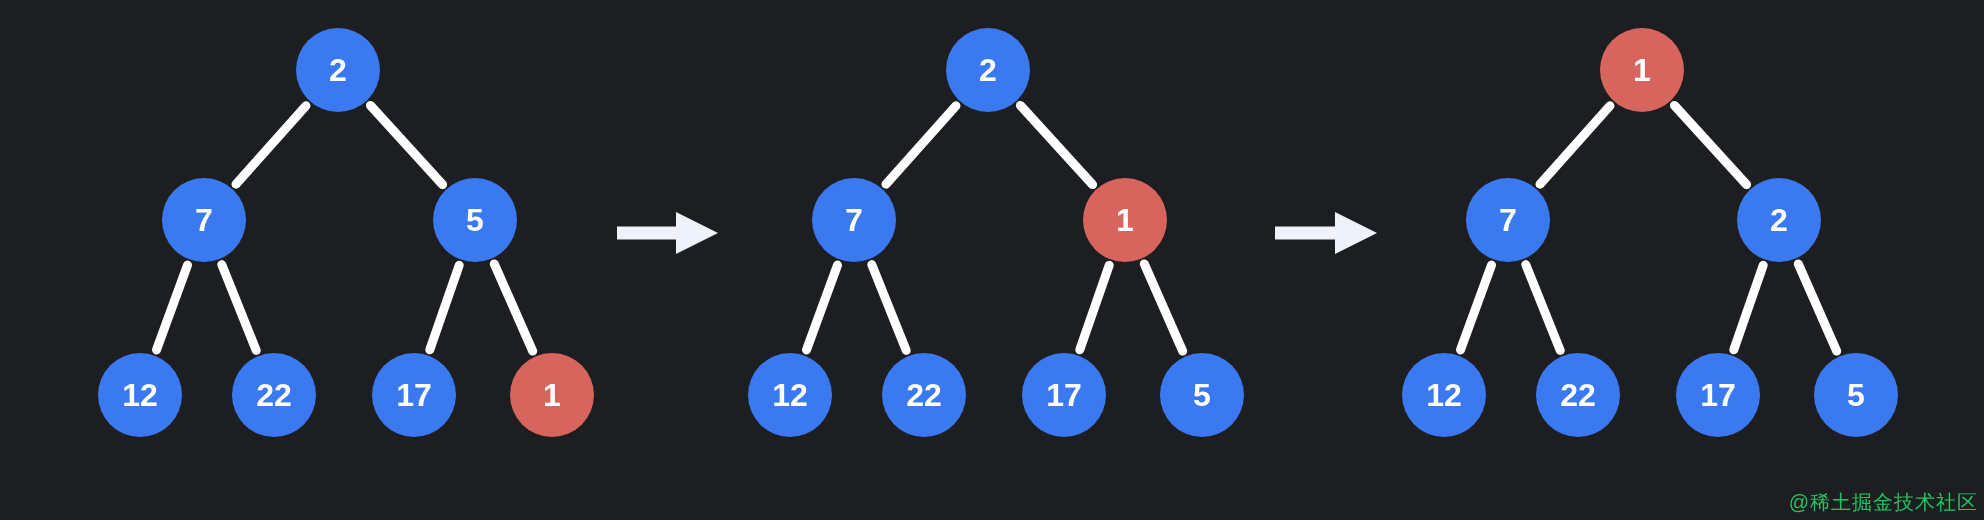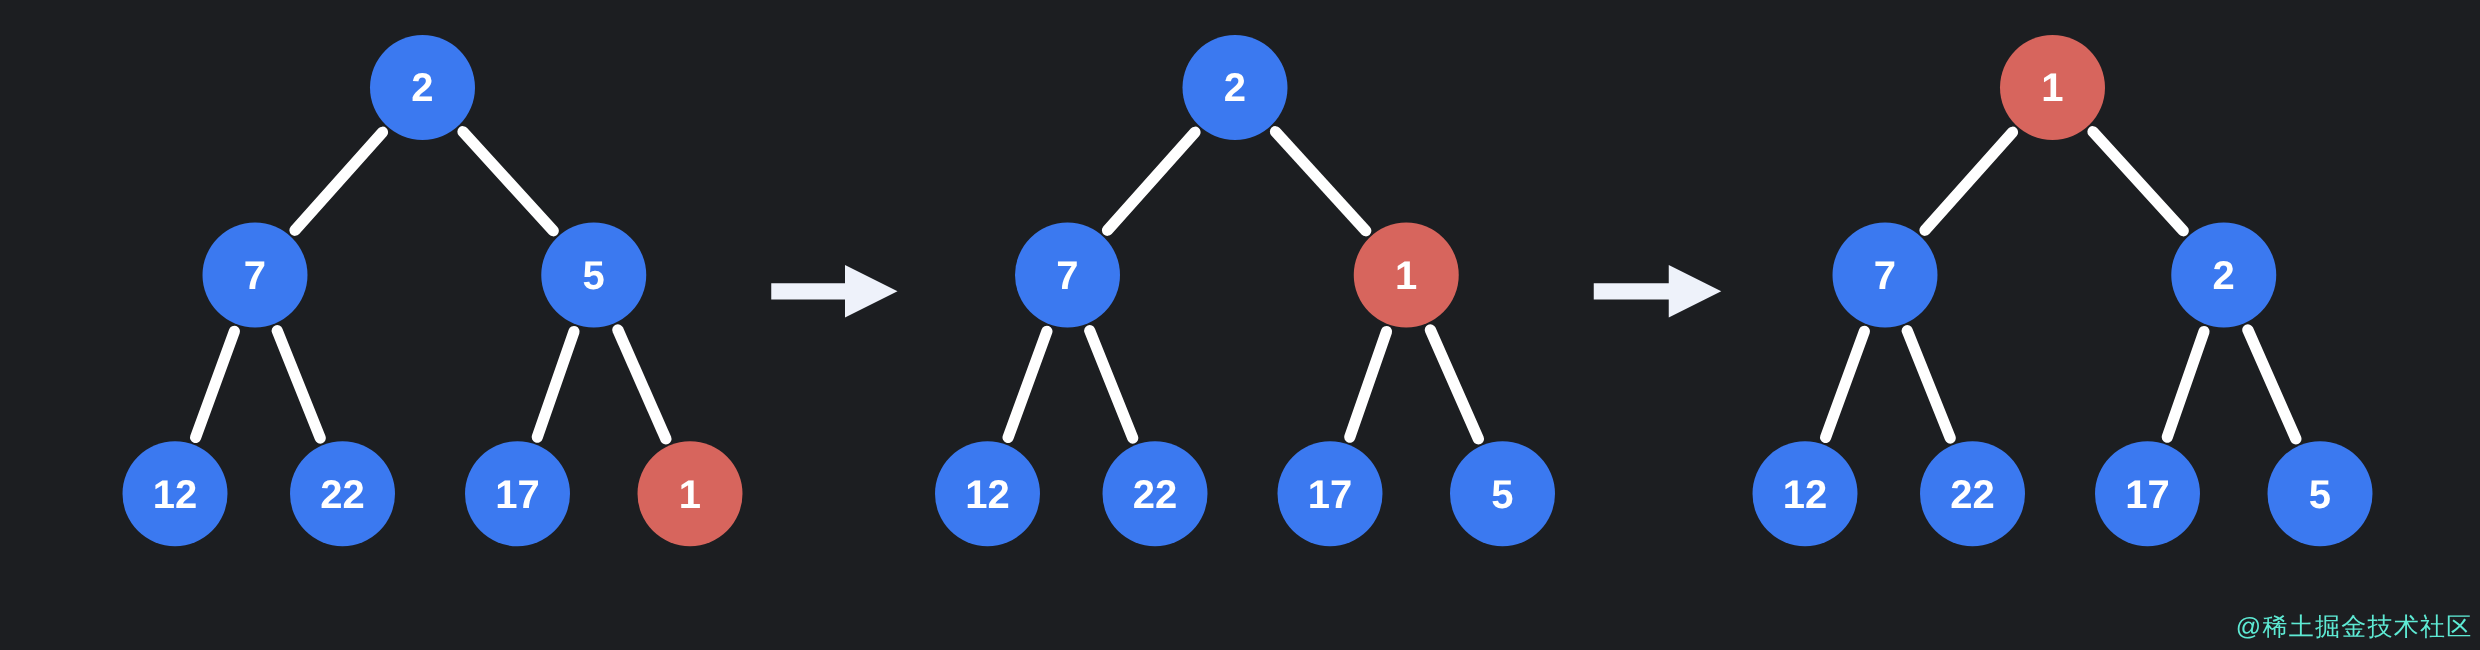--- a/index.html
+++ b/index.html
@@ -101,14 +101,14 @@
         <circle cx="1578" cy="395" r="42" fill="#3b79f0"></circle>
         <text x="1578" y="395" fill="#ffffff" font-size="32" font-weight="bold" text-anchor="middle" dominant-baseline="central" class="node-label">22</text>
         <circle cx="1718" cy="395" r="42" fill="#3b79f0"></circle>
         <text x="1718" y="395" fill="#ffffff" font-size="32" font-weight="bold" text-anchor="middle" dominant-baseline="central" class="node-label">17</text>
         <circle cx="1856" cy="395" r="42" fill="#3b79f0"></circle>
         <text x="1856" y="395" fill="#ffffff" font-size="32" font-weight="bold" text-anchor="middle" dominant-baseline="central" class="node-label">5</text>
       </g>
       <path d="M 718 233 L 676 212 L 676 226.5 L 617 226.5 L 617 239.5 L 676 239.5 L 676 254 Z" fill="#eef2fa"></path>
       <path d="M 1377 233 L 1335 212 L 1335 226.5 L 1275 226.5 L 1275 239.5 L 1335 239.5 L 1335 254 Z" fill="#eef2fa"></path>
     </svg>
-  <div class="watermark" style="color: #5eead4;">@稀土掘金技术社区</div>
+  <div class="watermark" style="color: #22c55e;">@稀土掘金技术社区</div>
 </div>
 
 </body></html>

